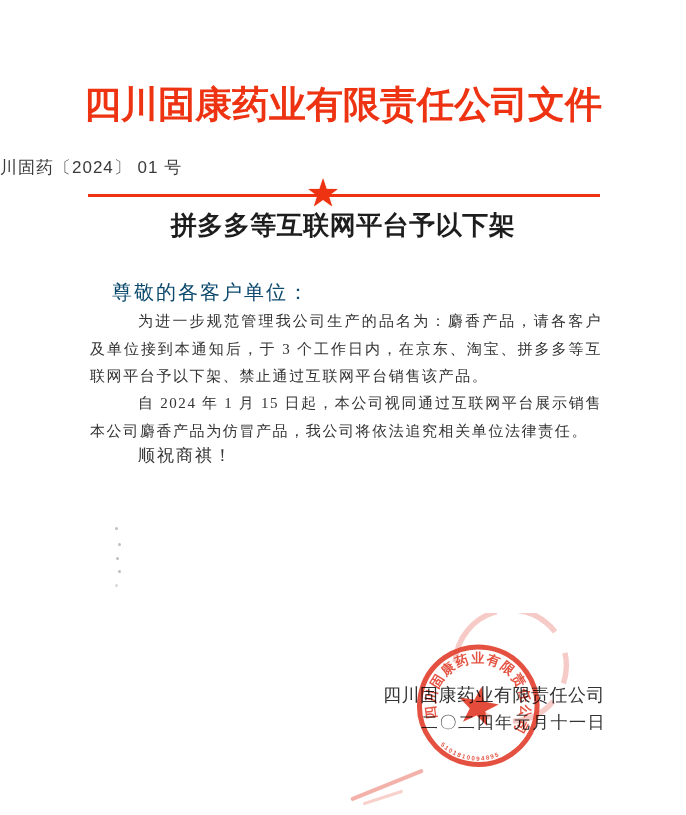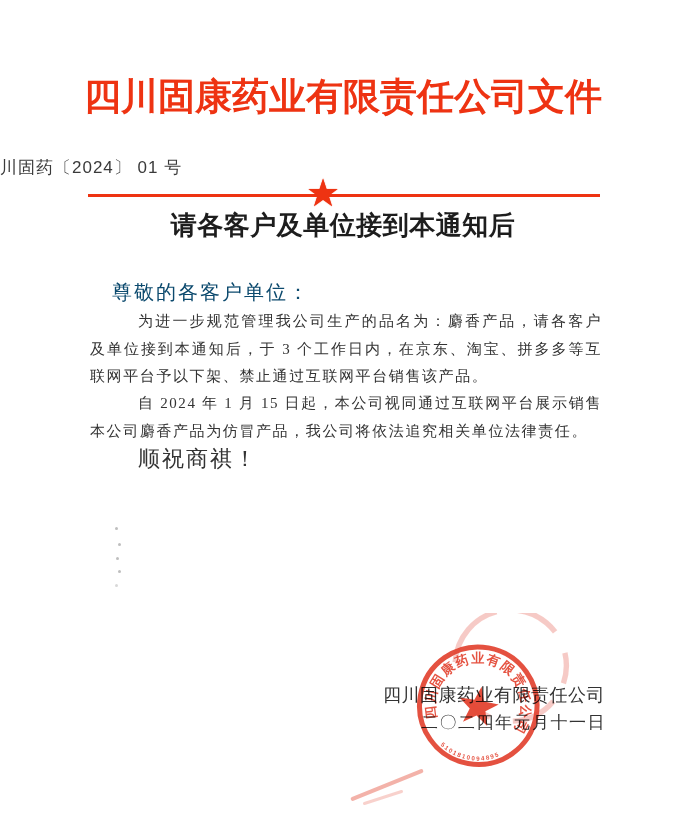--- a/index.html
+++ b/index.html
@@ -5,21 +5,21 @@
   html,body{margin:0;padding:0;background:#ffffff;}
   .page{
     position:relative;
     width:686px;height:815px;
     background:#ffffff;
     overflow:hidden;
     font-family:"Liberation Serif", serif;
     color:#2b2b2b;
   }
   .header-title{
-    position:absolute;top:72px;left:0;right:0;
+    position:absolute;top:80px;left:0;right:0;
     text-align:center;
     font-family:"Liberation Sans", sans-serif;
     font-weight:bold;
     font-size:37px;
     letter-spacing:0px;
     color:#ee3312;
     white-space:nowrap;
   }
   .doc-number{
     position:absolute;top:156px;left:0;right:0;
@@ -60,21 +60,21 @@
     letter-spacing:1.6px;
     text-align:justify;
     text-indent:48px;
     color:#333;
     margin:0;
   }
   .para-1{top:308px;}
   .para-2{top:390px;}
   .closing{
     position:absolute;top:444px;left:138px;
-    font-size:22px;letter-spacing:2px;color:#333;
+    font-size:17px;letter-spacing:2px;color:#333;
   }
   .sig-company{
     position:absolute;top:683px;left:383px;
     font-size:18px;letter-spacing:0.5px;color:#333;
     white-space:nowrap;
   }
   .sig-date{
     position:absolute;top:711px;left:421px;
     font-size:17px;letter-spacing:1.5px;color:#333;
     white-space:nowrap;
@@ -102,21 +102,21 @@
 
 <div class="page">
 
   <div class="header-title">四川固康药业有限责任公司文件</div>
 
   <div class="doc-number">川固药〔2024〕 01 号</div>
 
   <div class="red-rule"></div>
   <div class="rule-star">★</div>
 
-  <div class="notice-title">请各客户及单位接到本通知后</div>
+  <div class="notice-title">拼多多等互联网平台予以下架</div>
 
   <div class="salutation">尊敬的各客户单位：</div>
 
   <p class="body-para para-1">为进一步规范管理我公司生产的品名为：麝香产品，请各客户及单位接到本通知后，于 3 个工作日内，在京东、淘宝、拼多多等互联网平台予以下架、禁止通过互联网平台销售该产品。</p>
 
   <p class="body-para para-2">自 2024 年 1 月 15 日起，本公司视同通过互联网平台展示销售本公司麝香产品为仿冒产品，我公司将依法追究相关单位法律责任。</p>
 
   <div class="closing">顺祝商祺！</div>
 
   <div class="sig-company">四川固康药业有限责任公司</div>

